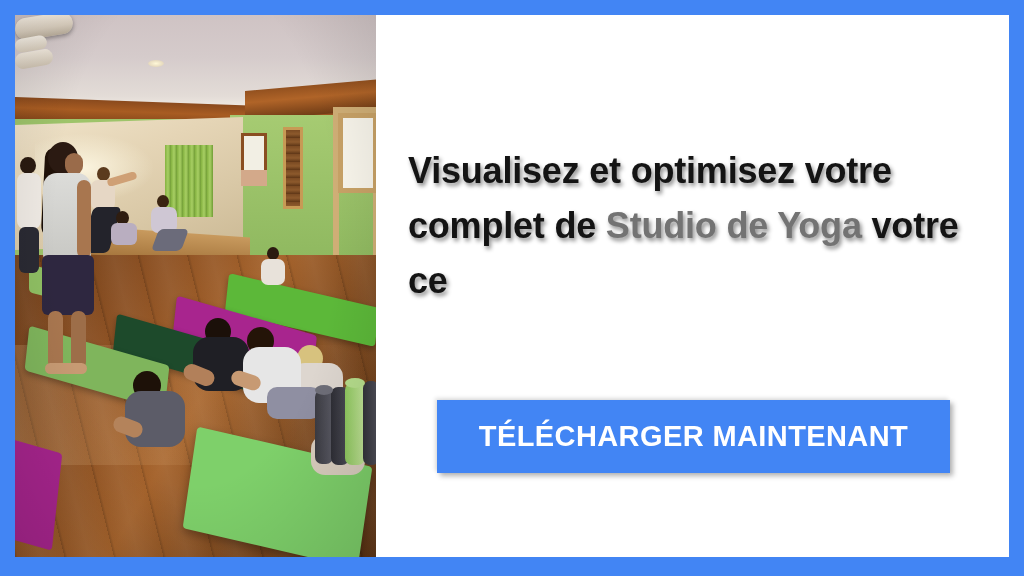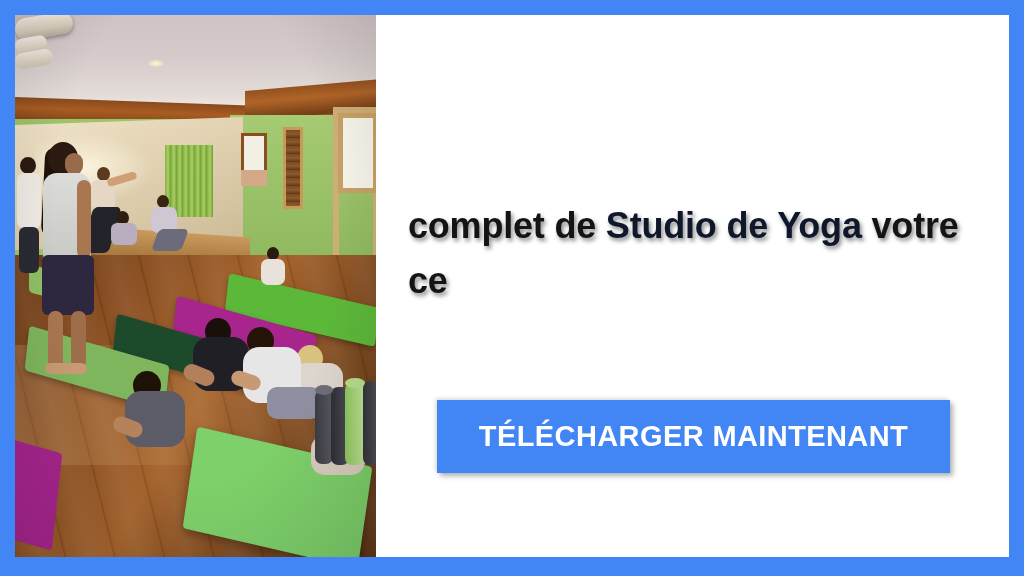--- a/index.html
+++ b/index.html
@@ -170,21 +170,21 @@
   
   .content{
     position:absolute;left:361px;top:0;width:633px;height:542px;background:#fff;
   }
   .headline{
     position:absolute;left:32px;top:128px;width:580px;
     font-size:36px;font-weight:bold;line-height:55px;
     color:#141414;letter-spacing:-.2px;
     text-shadow:2px 3px 4px rgba(0,0,0,.45);
   }
-  .headline .accent{color:#0f172a;}
+  .headline .accent{color:#737373;}
   .cta-wrap{
     position:absolute;left:61px;top:385px;width:513px;height:73px;
   }
   .cta-button{
     position:absolute;left:0;top:0;width:513px;height:73px;
     background:#4285f4;border:none;color:#ffffff;
     font-family:"Liberation Sans", sans-serif;
     font-size:29px;font-weight:bold;letter-spacing:.4px;
     display:flex;align-items:center;justify-content:center;
     box-shadow:3px 3px 5px rgba(0,0,0,.30), -2px -2px 4px rgba(0,0,0,.12);
@@ -287,21 +287,21 @@
 
       <div class="roll1"></div>
       <div class="roll3"></div>
       <div class="roll2"></div>
 
       <div class="ph-layer photo-blur"></div>
     </div>
 
     <div class="content">
       <div class="headline">
-        <br>
+        <span>Visualisez et optimisez votre</span><br>
         <span>complet de </span><span class="accent">Studio de Yoga</span><span> votre ce</span><br>
       </div>
 
       <div class="cta-wrap">
         <div class="cta-button">TÉLÉCHARGER MAINTENANT</div>
       </div>
     </div>
 
   </div>
 </div>

